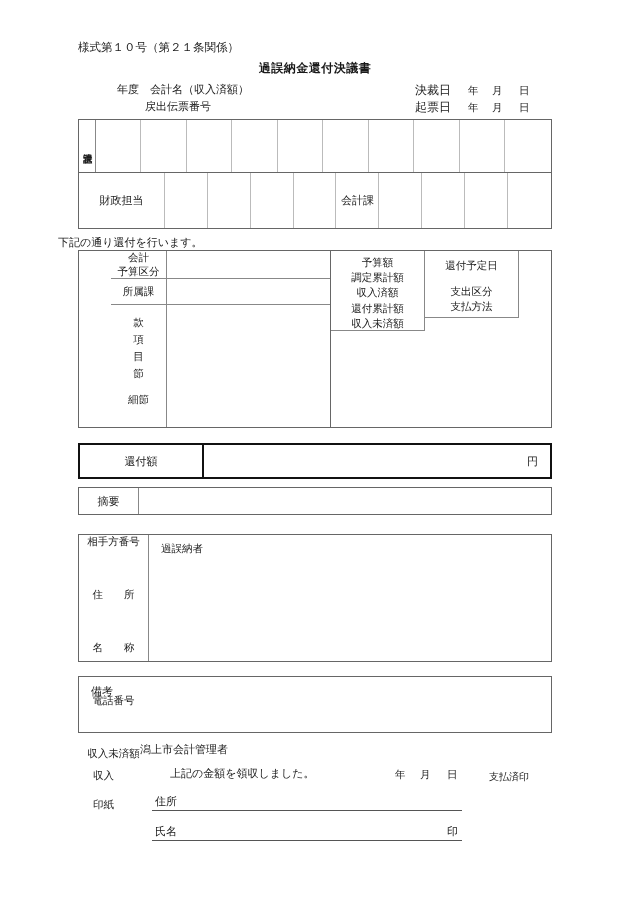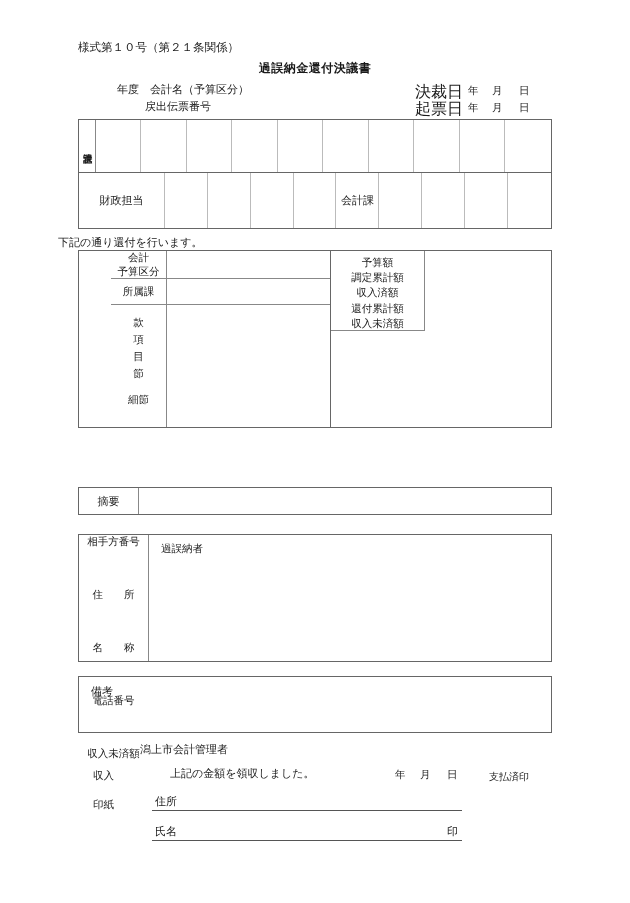--- a/index.html
+++ b/index.html
@@ -36,21 +36,21 @@
     width: 630px;
     font-size: 12px;
     font-weight: bold;
     text-align: center;
     letter-spacing: 0.5px;
   }
   #hdr-year       { left: 117px; top: 84px;  font-size: 11px; }
   #hdr-account    { left: 150px; top: 84px;  font-size: 11px; }
   #hdr-slipno     { left: 145px; top: 101px; font-size: 11px; }
 
-  .hdr-date-label { font-size: 16px; }
+  .hdr-date-label { font-size: 12px; }
   #hdr-approve-label { left: 415px; top: 84px; }
   #hdr-draft-label   { left: 415px; top: 101px; }
   .ymd { position: absolute; font-size: 10.5px; white-space: pre; }
   .ymd-y { left: 468px; }
   .ymd-m { left: 492px; }
   .ymd-d { left: 519px; }
   .row-approve { top: 84px; }
   .row-draft   { top: 101px; }
 
   
@@ -284,21 +284,21 @@
 </head>
 <body>
 
 <div class="page">
 
   <div class="t" id="form-code">様式第１０号（第２１条関係）</div>
 
   <div class="t" id="doc-title">過誤納金還付決議書</div>
 
   <div class="t" id="hdr-year">年度</div>
-  <div class="t" id="hdr-account">会計名（予算区分）</div>
+  <div class="t" id="hdr-account">会計名（収入済額）</div>
   <div class="t" id="hdr-slipno">戻出伝票番号</div>
 
   <div class="t hdr-date-label" id="hdr-approve-label">決裁日</div>
   <div class="ymd ymd-y row-approve">年</div>
   <div class="ymd ymd-m row-approve">月</div>
   <div class="ymd ymd-d row-approve">日</div>
 
   <div class="t hdr-date-label" id="hdr-draft-label">起票日</div>
   <div class="ymd ymd-y row-draft">年</div>
   <div class="ymd ymd-m row-draft">月</div>
@@ -367,24 +367,39 @@
       <div class="dr-row" id="dr-row-amounts">
         <div class="dr-label">
           <div>予算額</div>
           <div>調定累計額</div>
           <div>収入済額</div>
           <div>還付累計額</div>
           <div>収入未済額</div>
         </div>
         <div class="dr-value"></div>
       </div>
+      <div class="dr-row" id="dr-row-sched">
+        <div id="dr-sched-label">
+          <div>還付予定日</div>
+          <div class="sched-gap"></div>
+          <div>支出区分</div>
+          <div>支払方法</div>
+        </div>
+        <div class="dr-value"></div>
+      </div>
       <div class="dr-row" id="dr-row-blank"></div>
     </div>
   </div>
 
+  <div id="refund-box">
+    <div id="refund-label">還付額</div>
+    <div id="refund-value">
+      <span>円</span>
+    </div>
+  </div>
 
   <div id="summary-box">
     <div id="summary-label">摘要</div>
     <div id="summary-value"></div>
   </div>
 
   <div id="payee-box">
     <div id="payee-labels">
       <div class="payee-label">相手方番号</div>
       <div class="payee-label">住　　所</div>

